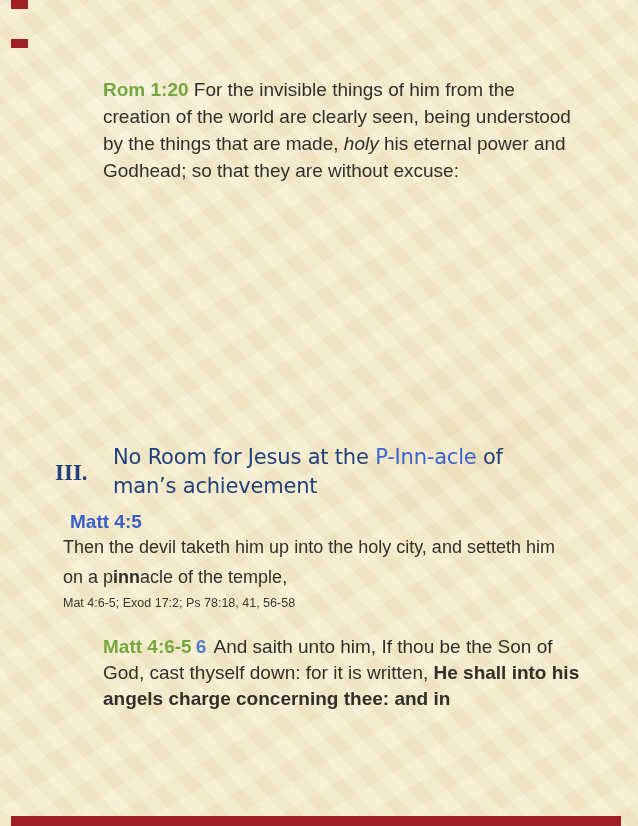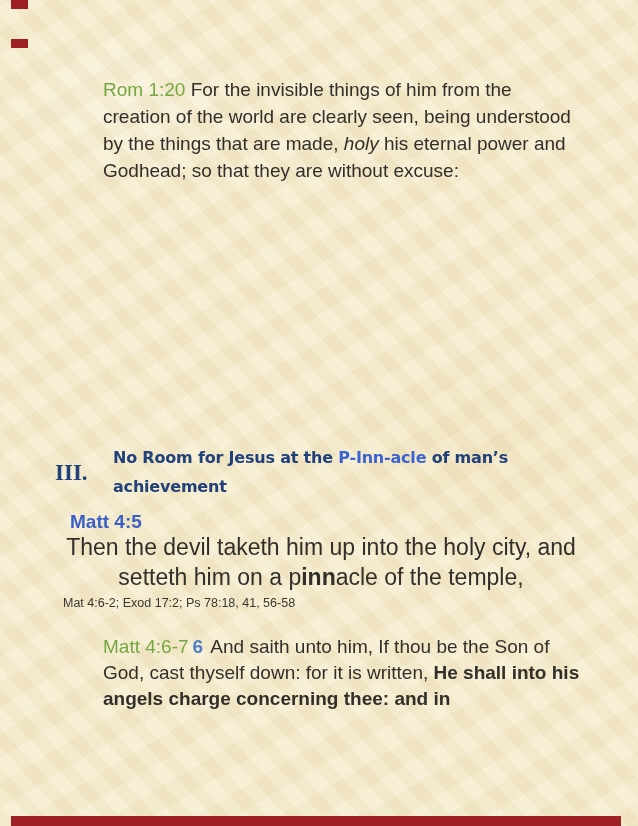--- a/index.html
+++ b/index.html
@@ -35,42 +35,42 @@
   .verse.p4{left:103px;top:634px;width:478px;line-height:26px;}
   .heading-row{left:55px;top:443px;width:520px;display:flex;align-items:center;}
   .heading-numeral{
     font-family:"Liberation Serif", serif;
     font-weight:700;font-size:23px;line-height:29px;
     color:var(--heading-navy,#21417a);
     width:58px;flex:0 0 58px;
   }
   .heading-text{
     font-family:"DejaVu Sans", sans-serif;
-    font-weight:700;font-size:16px;line-height:29px;
+    font-weight:400;font-size:21px;line-height:29px;
     color:var(--heading-navy,#21417a);
     width:452px;letter-spacing:-0.2px;
   }
   .ref-line{
     left:63px;top:504px;margin:7px;
     font-size:19px;font-weight:700;
     color:var(--ref-blue,#3a5fc6);
   }
   .body-para{
     left:63px;top:532px;width:516px;margin:0;
-    font-size:23px;line-height:30px;text-align:center;
+    font-size:18px;line-height:30px;
   }
   .small-refs{
     left:63px;top:596px;margin:0;
     font-size:12.5px;line-height:15px;
     color:#3a3630;
   }
   
   .seg{white-space:pre-wrap;}
   .s-p{}
-  .s-g{color:var(--verse-ref-green,#75a73f);font-weight:400;}
+  .s-g{color:var(--verse-ref-green,#75a73f);font-weight:700;}
   .s-i{font-style:italic;}
   .s-b{font-weight:700;}
   .s-n{color:var(--verse-number-blue,#4e80c0);font-weight:700;margin:0 3px 0 4px;}
   .s-hl{color:var(--highlight-blue,#3c63d2);}
 </style>
 </head>
 <body>
 
 <div class="slide">
 
@@ -84,17 +84,17 @@
 
   <div class="abs heading-row">
     <div class="heading-numeral">III.</div>
     <div class="heading-text"><span class="seg s-p">No Room for Jesus at the </span><span class="seg s-hl">P-Inn-acle</span><span class="seg s-p"> of man’s achievement</span></div>
   </div>
 
   <p class="abs ref-line">Matt 4:5</p>
 
   <p class="abs body-para"><span class="seg s-p">Then the devil taketh him up into the holy city, and setteth him on a p</span><span class="seg s-b">inn</span><span class="seg s-p">acle of the temple,</span></p>
 
-  <p class="abs small-refs">Mat 4:6-2; Exod 17:2; Ps 78:18, 41, 56-58</p>
+  <p class="abs small-refs">Mat 4:6-5; Exod 17:2; Ps 78:18, 41, 56-58</p>
 
-  <p class="abs verse p4"><span class="seg s-g">Matt 4:6-7</span><span class="seg s-n">6</span><span class="seg s-p"> And saith unto him, If thou be the Son of God, cast thyself down: for it is written, </span><span class="seg s-b">He shall into his angels charge concerning thee: and in</span></p>
+  <p class="abs verse p4"><span class="seg s-g">Matt 4:6-5</span><span class="seg s-n">6</span><span class="seg s-p"> And saith unto him, If thou be the Son of God, cast thyself down: for it is written, </span><span class="seg s-b">He shall into his angels charge concerning thee: and in</span></p>
 
 </div>
 
 </body></html>

